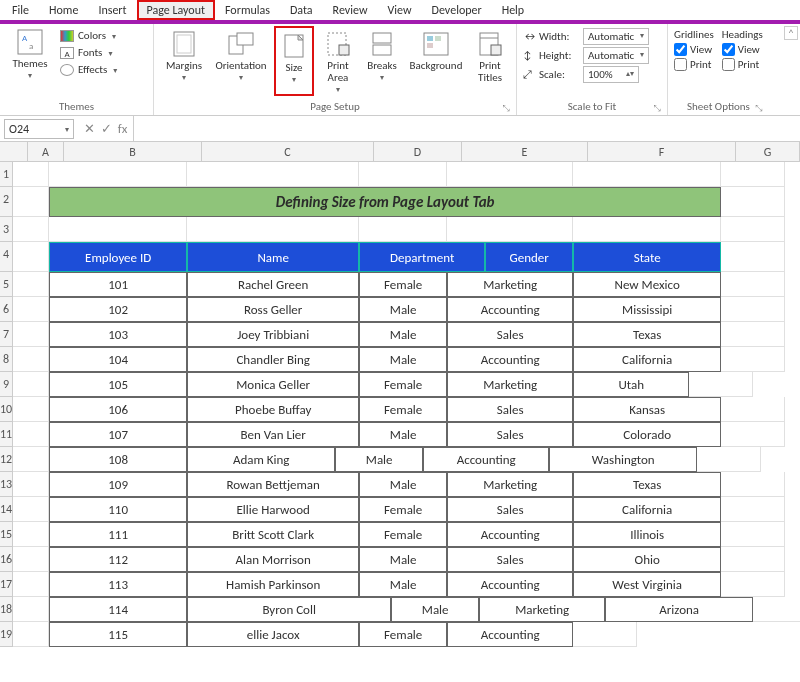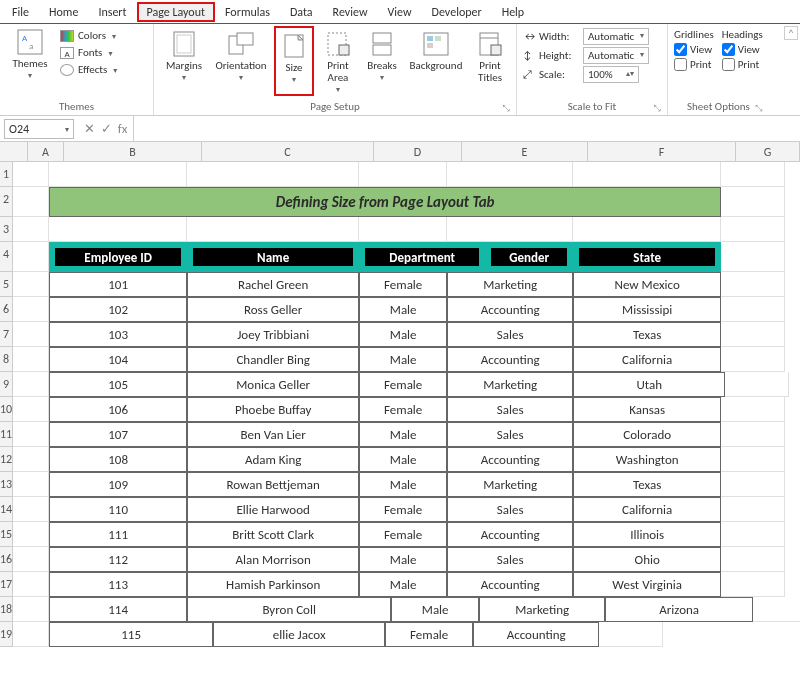--- a/index.html
+++ b/index.html
@@ -1,19 +1,19 @@
 <!DOCTYPE html>
 <html><head>
 <meta charset="utf-8">
 <style>
 * { box-sizing: border-box; margin: 0; padding: 0; }
 body { font-family: "Segoe UI", Calibri, Arial, sans-serif; font-size: 12px; background: #fff; color: #333; width: 800px; overflow: hidden; }
 
 
-.menubar { display: flex; align-items: center; height: 24px; border-bottom: 1px solid #a21caf; padding: 0 2px; background: #fff;}
+.menubar { display: flex; align-items: center; height: 24px; border-bottom: 4px solid #a21caf; padding: 0 2px; background: #fff;}
 .menubar .menu { padding: 3px 10px; font-size: 12px; cursor: default; }
 .menubar .menu.active { border: 2px solid #d11; padding: 1px 8px; background: #f0f0f0;}
 
 
 .ribbon { display: flex; height: 92px; border-bottom: 1px solid #ccc; background: #fff; position: relative;}
 .group { display: flex; flex-direction: column; border-right: 1px solid #dcdcdc; padding: 2px 6px 0 6px; position: relative;}
 .group-body { display: flex; flex: 1; align-items: flex-start; gap: 4px;}
 .group-label { text-align: center; font-size: 11px; color: #666; padding: 1px 0 2px; position: relative;}
 .group-label .launcher { position: absolute; right: -2px; bottom: 1px; width: 12px; height: 12px; font-size: 9px; color: #888;}
 .bigbtn { display: flex; flex-direction: column; align-items: center; justify-content: flex-start; width: 48px; height: 70px; padding-top: 4px; cursor: default;}
@@ -52,21 +52,21 @@
 .ch { border-right:1px solid #ccc; text-align:center; font-size:12px; color:#555; line-height:20px; background:#f3f3f3;}
 .rows { display:flex;}
 .rowhdrs { width:28px;}
 .rh { height:25px; border-right:1px solid #ccc; border-bottom:1px solid #ccc; text-align:center; font-size:12px; color:#555; line-height:25px; background:#f3f3f3;}
 .cells { position:relative;}
 
 .cA{width:36px;} .cB{width:138px;} .cC{width:172px;} .cD{width:88px;} .cE{width:126px;} .cF{width:148px;} .cG{width:64px;}
 .row { display:flex; height:25px;}
 .cell { border-right:1px solid #e0e0e0; border-bottom:1px solid #e0e0e0; font-size:13px; display:flex; align-items:center; justify-content:center; overflow:hidden; padding:0 4px; background:#fff;}
 .title-cell { background:#8fc47a; color:#2b2b2b; font-style:italic; font-weight:600; font-size:15px; justify-content:center; border:1px solid #666;}
-.hdr-cell { background:#000000; color:#fff; font-weight:700; border:6px solid #14b8a6;}
+.hdr-cell { background:#1d4ed8; color:#fff; font-weight:400; border:1px solid #14b8a6;}
 .data-cell { border:1px solid #666; background:#fff;}
 .emptycell { border-right:1px solid #e0e0e0; border-bottom:1px solid #e0e0e0; background:#fff;}
 
 svg { display:block;}
 </style>
 </head>
 <body>
 
 <div class="menubar" id="menubar">
     <div class="menu">File</div>
@@ -374,21 +374,21 @@
           <div class="cell data-cell cE" style="width: 126px;">Accounting</div>
           <div class="cell data-cell cF" style="width: 148px;">California</div>
           <div class="emptycell cG" style="width: 64px;"></div>
         </div>
         <div class="row">
           <div class="emptycell cA" style="width: 36px;"></div>
           <div class="cell data-cell cB" style="width: 138px;">105</div>
           <div class="cell data-cell cC" style="width: 172px;">Monica Geller</div>
           <div class="cell data-cell cD" style="width: 88px;">Female</div>
           <div class="cell data-cell cE" style="width: 126px;">Marketing</div>
-          <div class="cell data-cell cF" style="width: 152px;">Utah</div>
+          <div class="cell data-cell cF" style="width: 116px;">Utah</div>
           <div class="emptycell cG" style="width: 64px;"></div>
         </div>
         <div class="row">
           <div class="emptycell cA" style="width: 36px;"></div>
           <div class="cell data-cell cB" style="width: 138px;">106</div>
           <div class="cell data-cell cC" style="width: 172px;">Phoebe Buffay</div>
           <div class="cell data-cell cD" style="width: 88px;">Female</div>
           <div class="cell data-cell cE" style="width: 126px;">Sales</div>
           <div class="cell data-cell cF" style="width: 148px;">Kansas</div>
           <div class="emptycell cG" style="width: 64px;"></div>
@@ -398,21 +398,21 @@
           <div class="cell data-cell cB" style="width: 138px;">107</div>
           <div class="cell data-cell cC" style="width: 172px;">Ben Van Lier</div>
           <div class="cell data-cell cD" style="width: 88px;">Male</div>
           <div class="cell data-cell cE" style="width: 126px;">Sales</div>
           <div class="cell data-cell cF" style="width: 148px;">Colorado</div>
           <div class="emptycell cG" style="width: 64px;"></div>
         </div>
         <div class="row">
           <div class="emptycell cA" style="width: 36px;"></div>
           <div class="cell data-cell cB" style="width: 138px;">108</div>
-          <div class="cell data-cell cC" style="width: 172px;">Adam King</div>
+          <div class="cell data-cell cC" style="width: 148px;">Adam King</div>
           <div class="cell data-cell cD" style="width: 88px;">Male</div>
           <div class="cell data-cell cE" style="width: 126px;">Accounting</div>
           <div class="cell data-cell cF" style="width: 148px;">Washington</div>
           <div class="emptycell cG" style="width: 64px;"></div>
         </div>
         <div class="row">
           <div class="emptycell cA" style="width: 36px;"></div>
           <div class="cell data-cell cB" style="width: 138px;">109</div>
           <div class="cell data-cell cC" style="width: 172px;">Rowan Bettjeman</div>
           <div class="cell data-cell cD" style="width: 88px;">Male</div>
@@ -460,21 +460,21 @@
           <div class="emptycell cA" style="width: 36px;"></div>
           <div class="cell data-cell cB" style="width: 138px;">114</div>
           <div class="cell data-cell cC" style="width: 204px;">Byron Coll</div>
           <div class="cell data-cell cD" style="width: 88px;">Male</div>
           <div class="cell data-cell cE" style="width: 126px;">Marketing</div>
           <div class="cell data-cell cF" style="width: 148px;">Arizona</div>
           <div class="emptycell cG" style="width: 64px;"></div>
         </div>
         <div class="row">
           <div class="emptycell cA" style="width: 36px;"></div>
-          <div class="cell data-cell cB" style="width: 164px;">115</div>
+          <div class="cell data-cell cB" style="width: 138px;">115</div>
           <div class="cell data-cell cC" style="width: 172px;">ellie Jacox</div>
           <div class="cell data-cell cD" style="width: 88px;">Female</div>
           <div class="cell data-cell cE" style="width: 126px;">Accounting</div>
           <div class="emptycell cG" style="width: 64px;"></div>
         </div>
       </div>
   </div>
 </div>
 
 </body></html>

